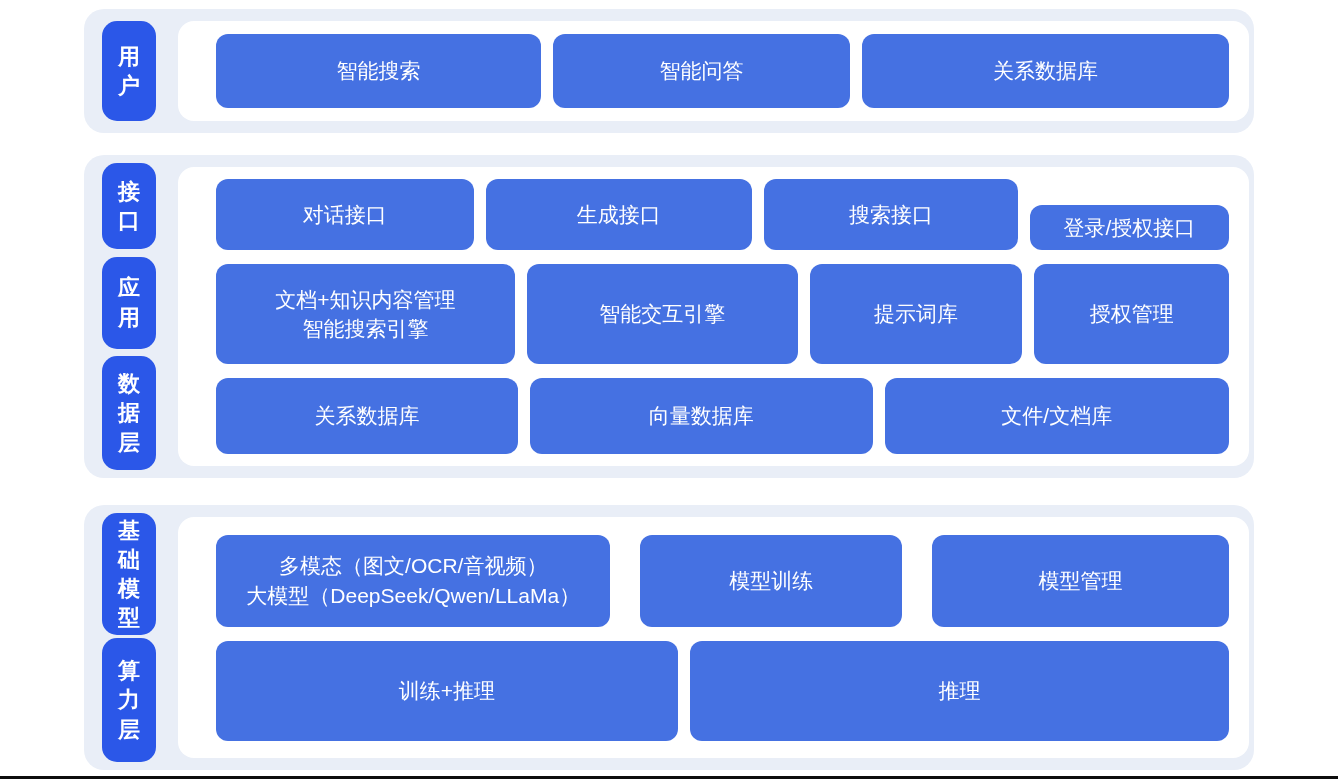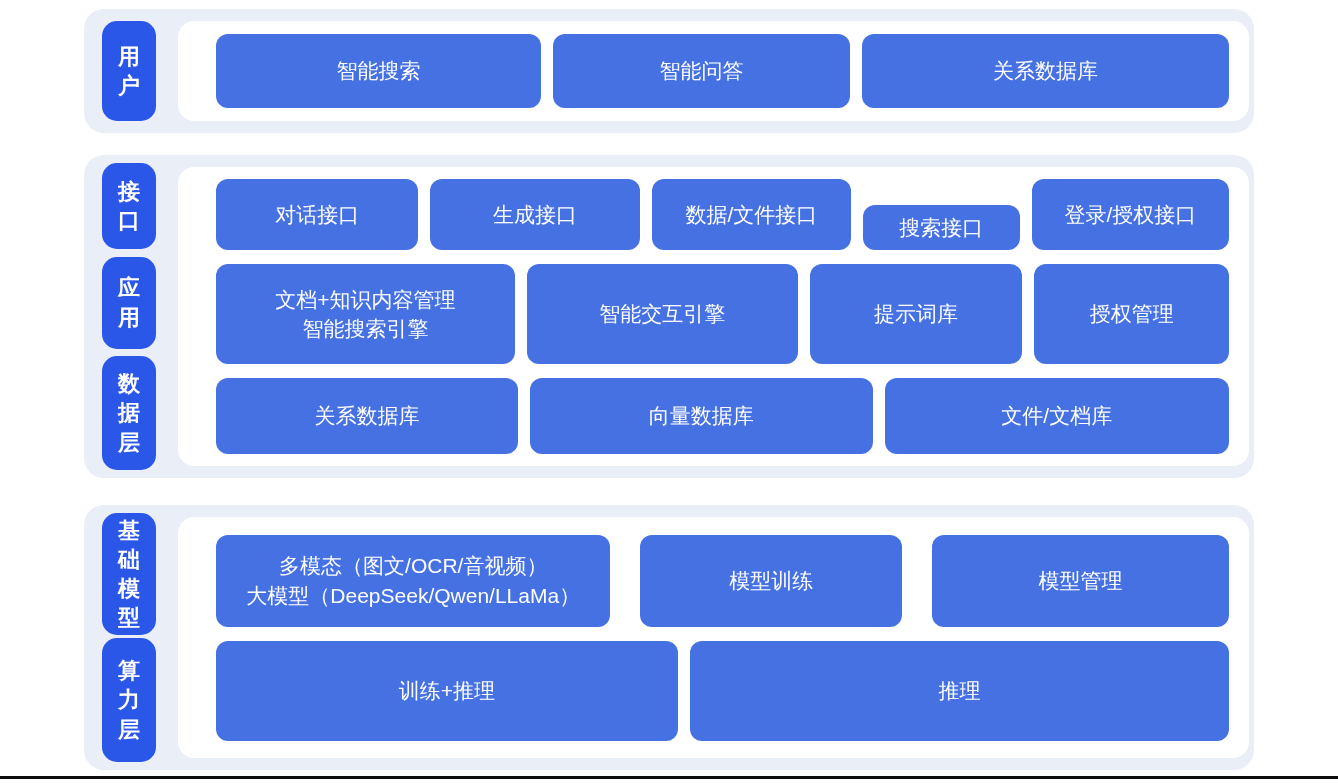--- a/index.html
+++ b/index.html
@@ -131,23 +131,20 @@
       </div>
       <div class="panel">
         <div class="row">
           <div class="box">
             <div class="box-line">对话接口</div>
           </div>
           <div class="box">
             <div class="box-line">生成接口</div>
           </div>
           <div class="box">
-            <div class="box-line">数据/文件接口</div>
-          </div>
-          <div class="box">
             <div class="box-line">搜索接口</div>
           </div>
           <div class="box">
             <div class="box-line">登录/授权接口</div>
           </div>
         </div>
         <div class="row">
           <div class="box">
             <div class="box-line">文档+知识内容管理</div>
             <div class="box-line">智能搜索引擎</div>

